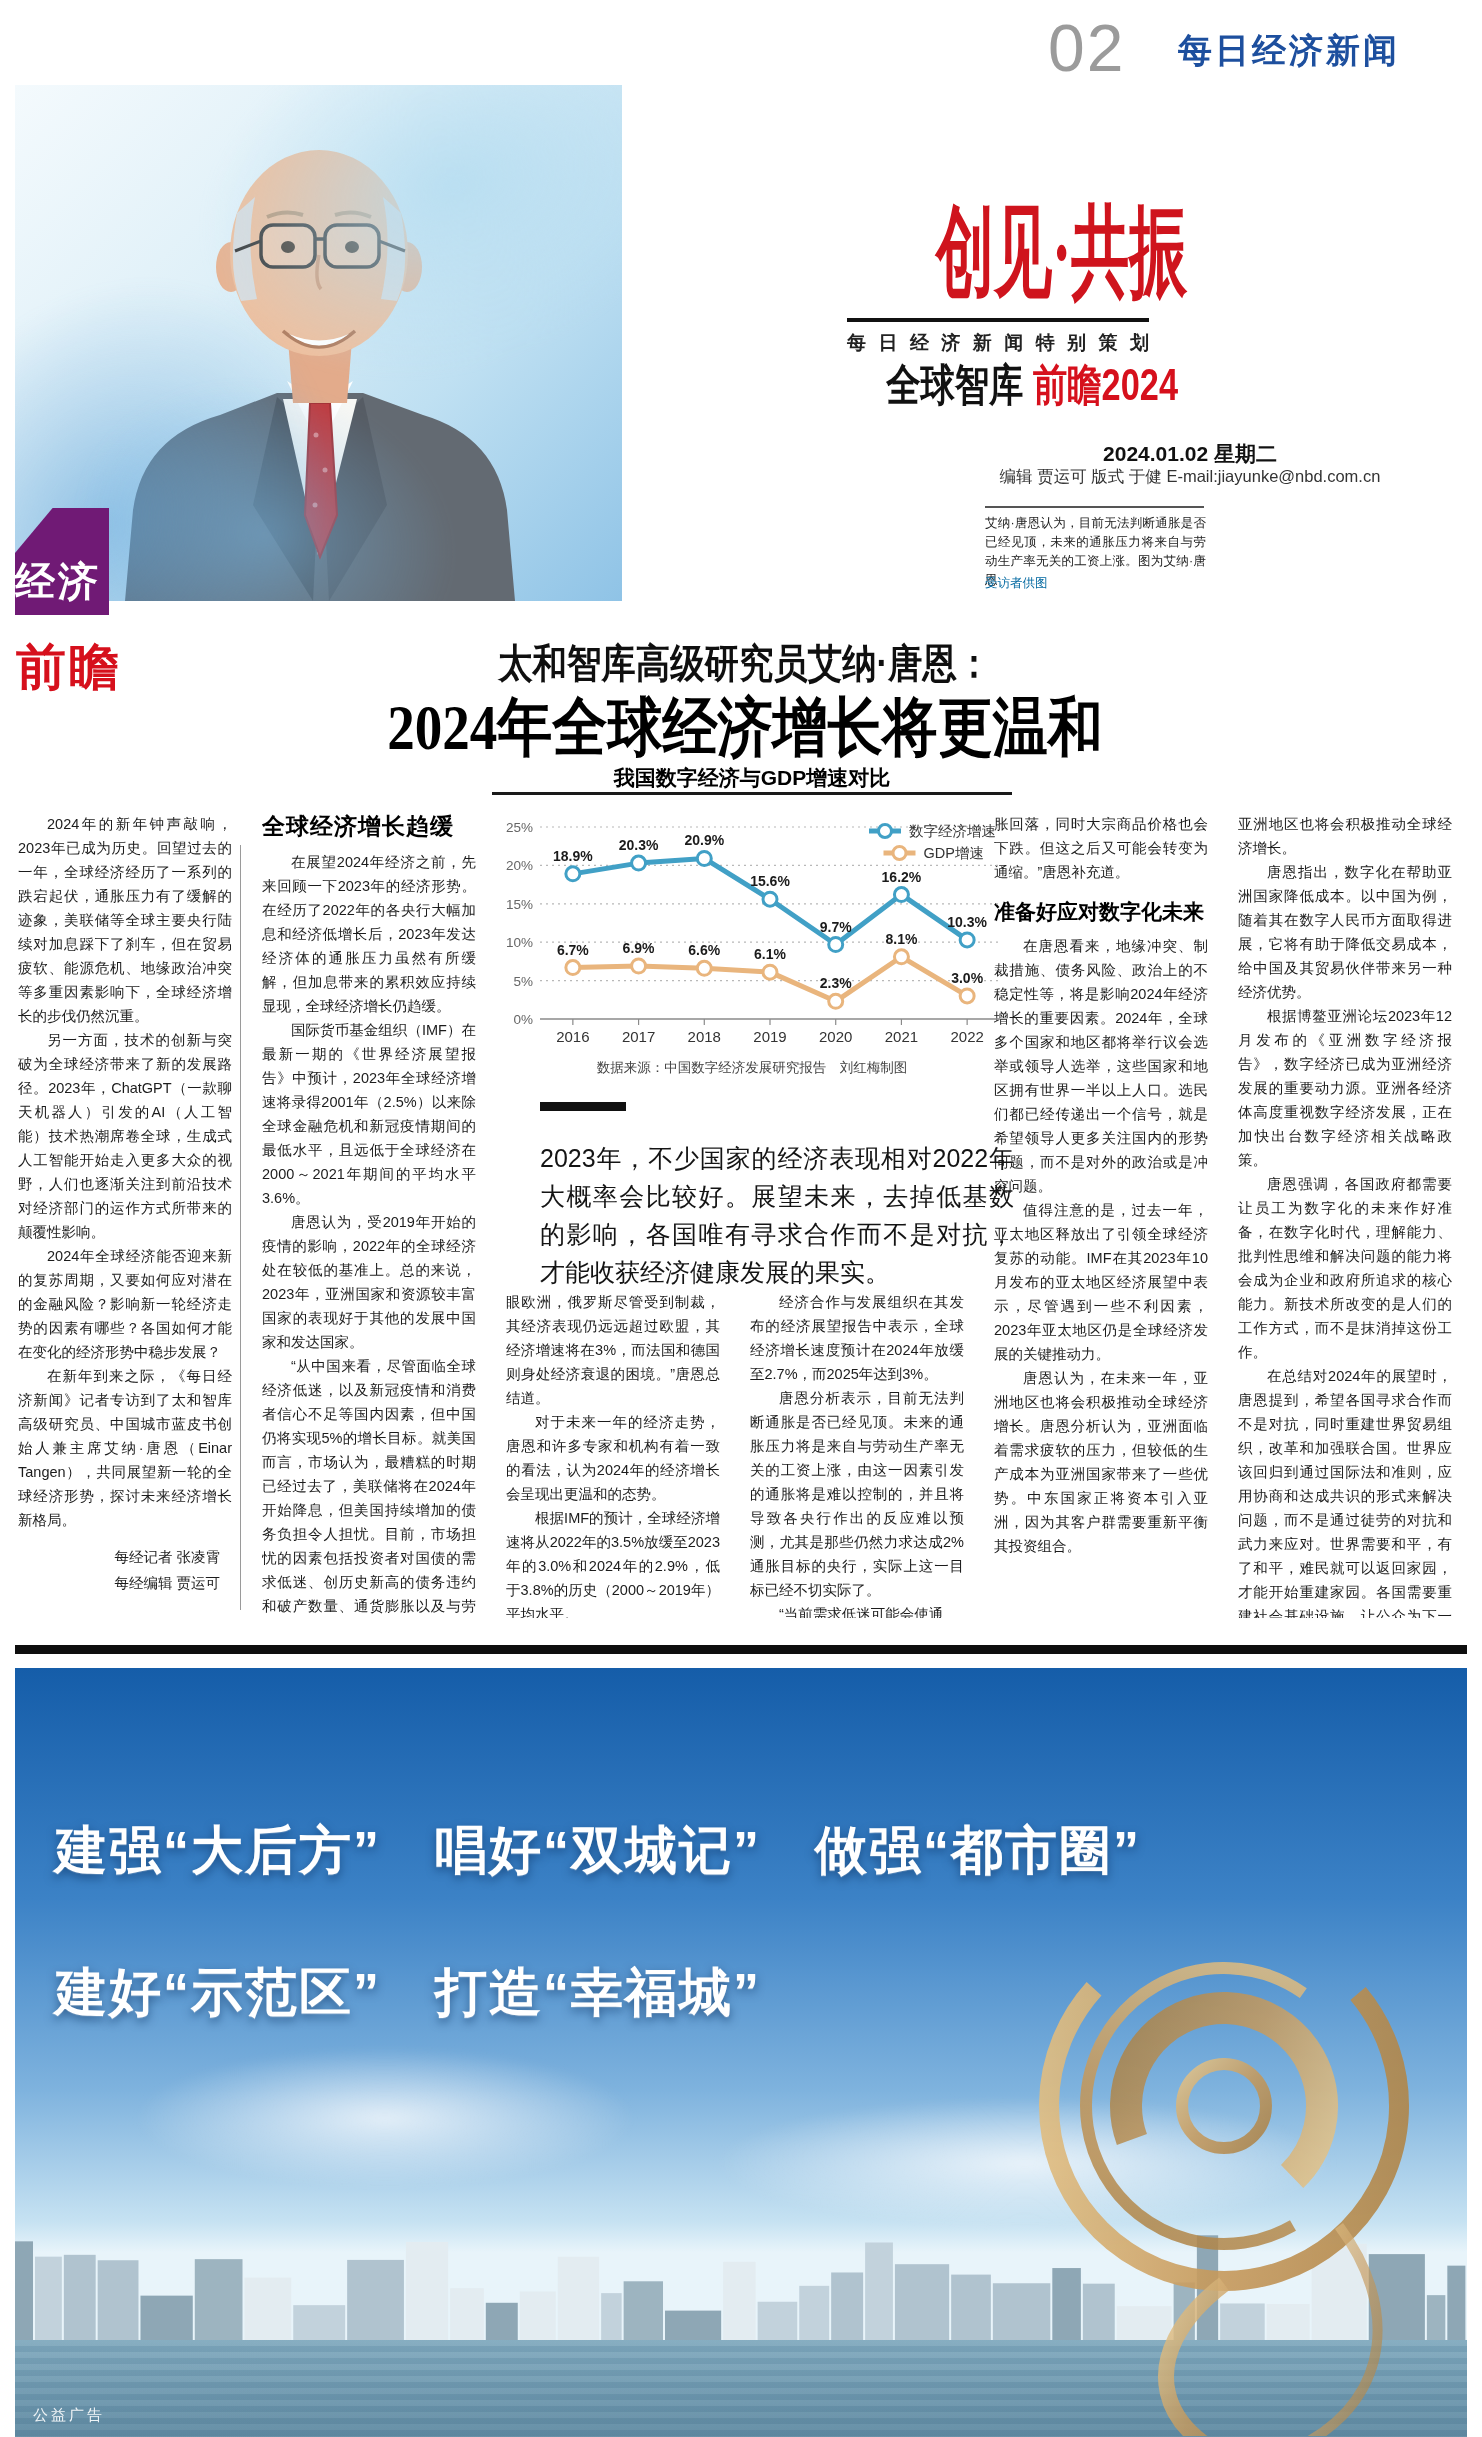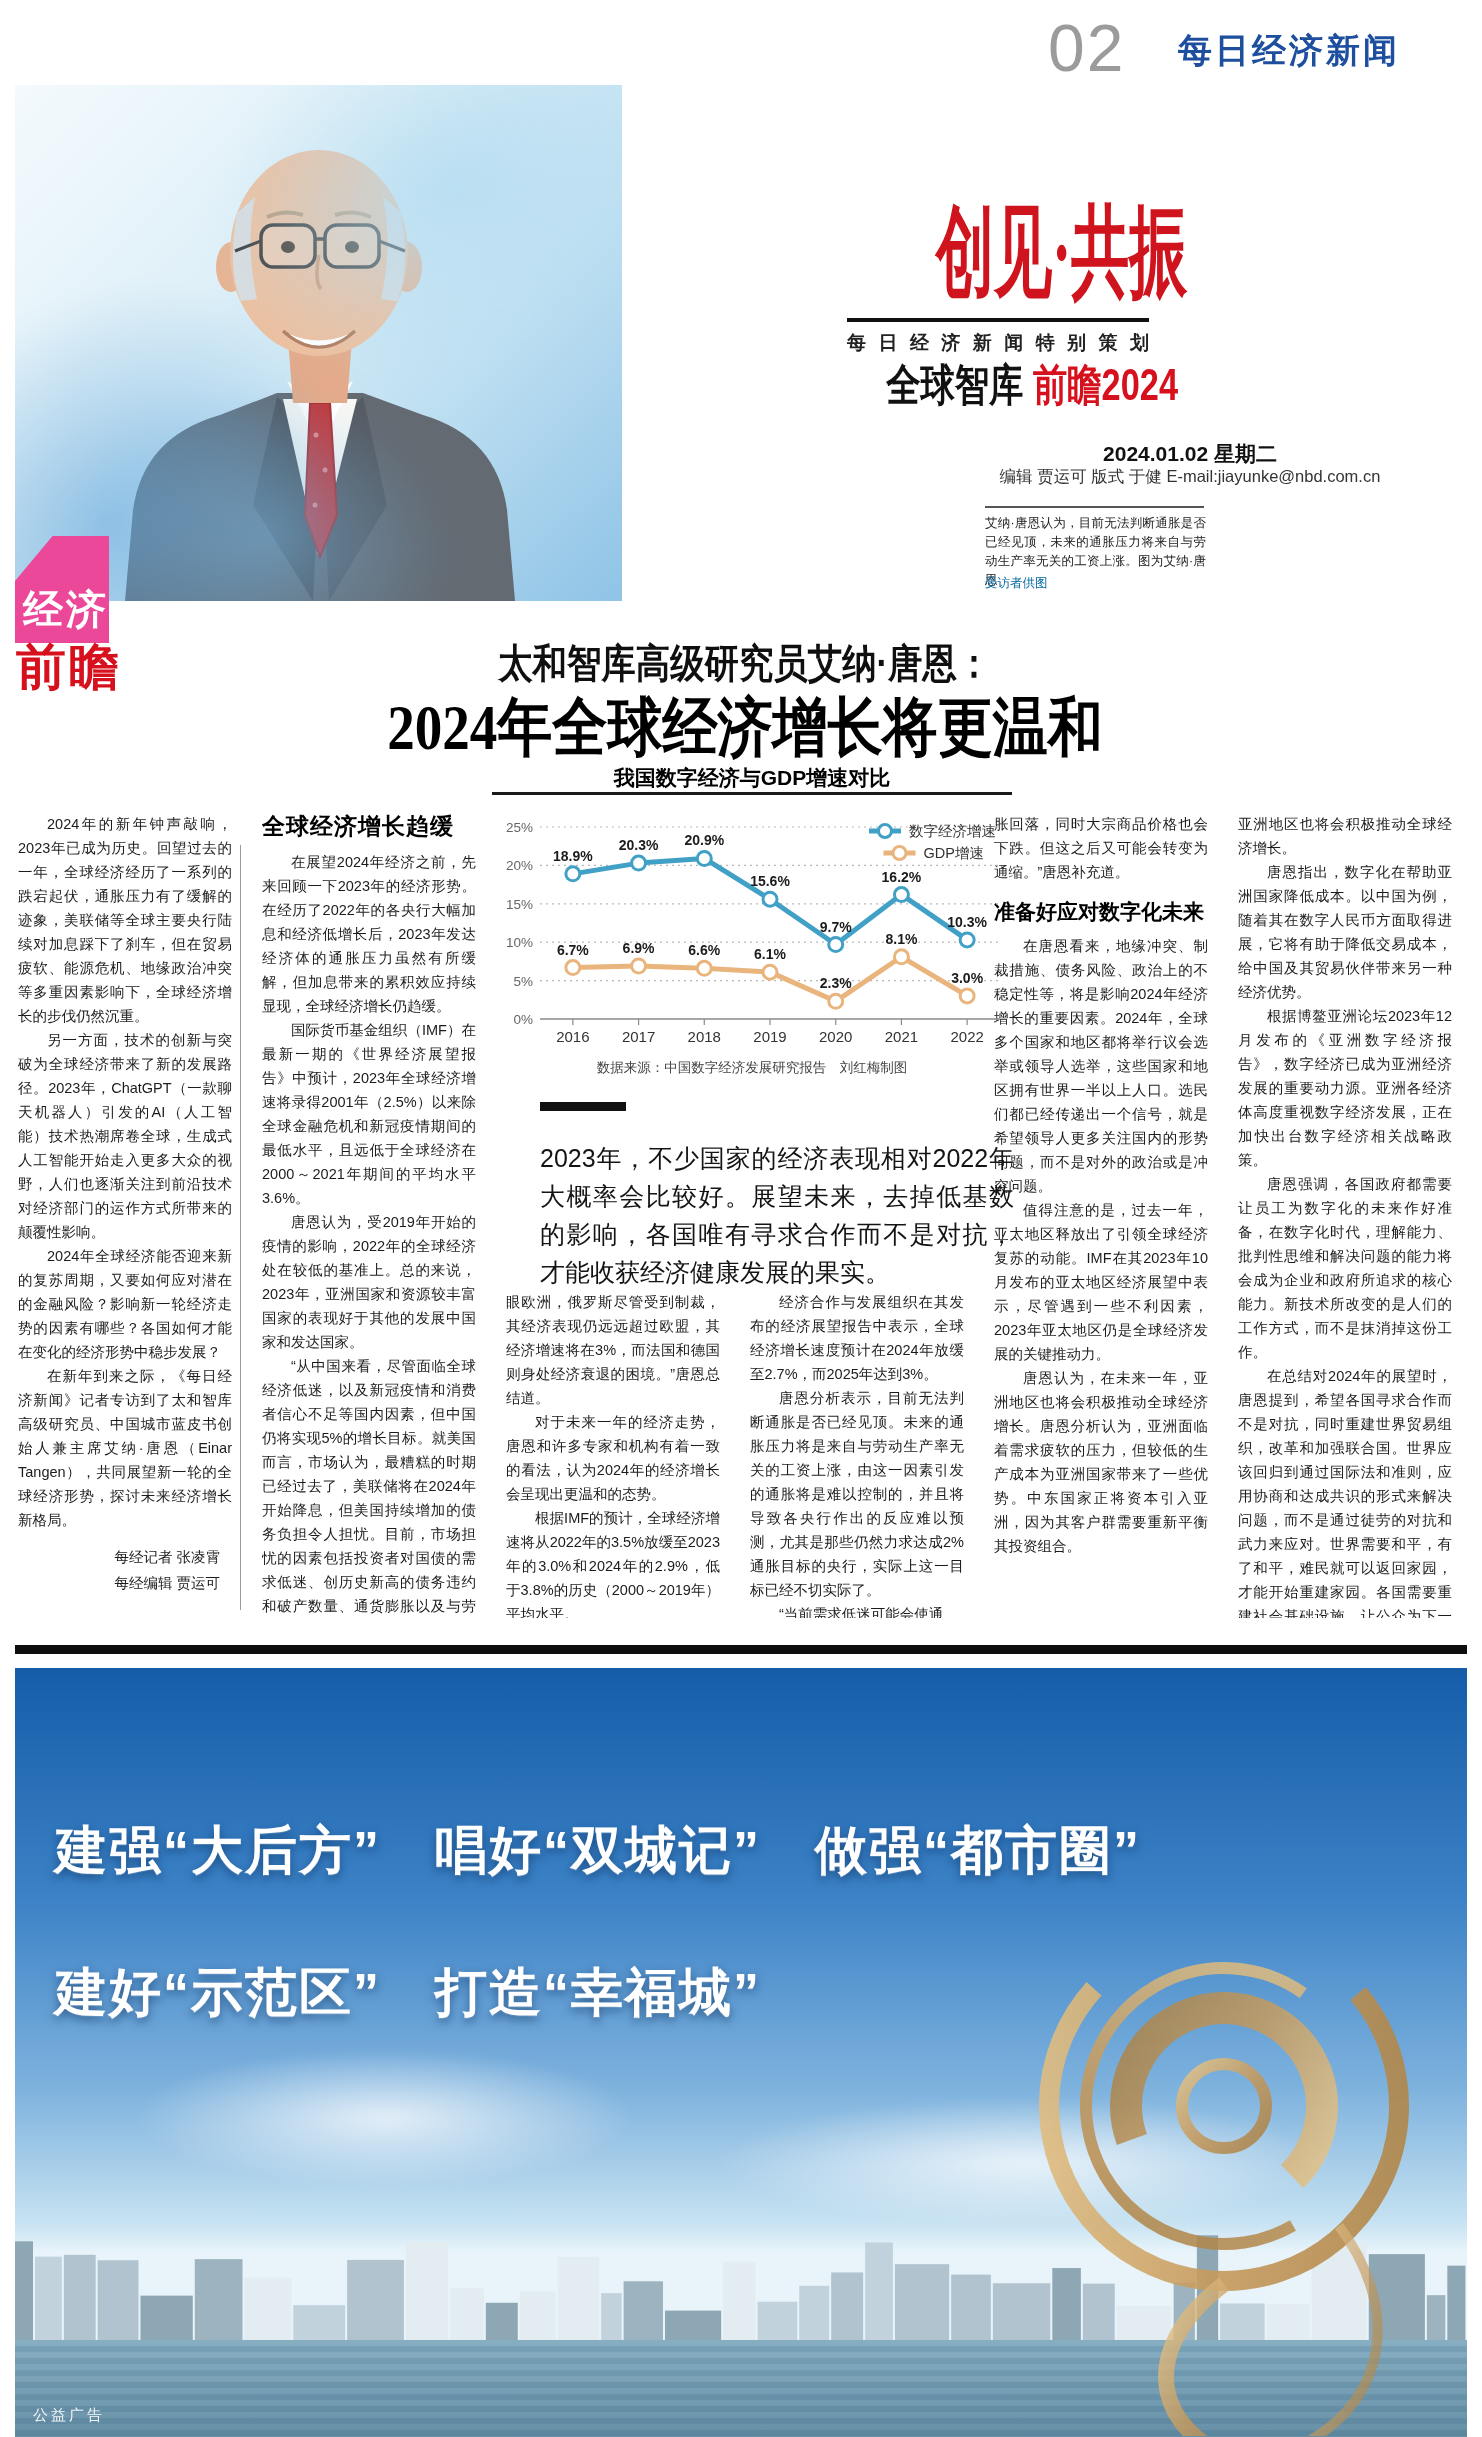--- a/index.html
+++ b/index.html
@@ -9,23 +9,23 @@
   .page-num{position:absolute;left:1048px;top:10px;font-size:66px;color:#9b9b9b;letter-spacing:2px;}
   .masthead{position:absolute;left:1178px;top:28px;font-size:34px;font-weight:bold;color:#1d4f9e;letter-spacing:3px;}
   
   .photo{position:absolute;left:15px;top:85px;width:607px;height:516px;overflow:hidden;
          background:linear-gradient(135deg,#f4fafd 0%,#dff0f8 35%,#bfe0f2 65%,#8fc3e6 100%);}
   .swirl{position:absolute;border-radius:50%;filter:blur(6px);}
   .s1{left:-120px;top:180px;width:420px;height:520px;background:radial-gradient(closest-side,rgba(90,160,215,.55),rgba(90,160,215,0));transform:rotate(35deg);}
   .s2{left:180px;top:-80px;width:520px;height:360px;background:radial-gradient(closest-side,rgba(180,220,240,.8),rgba(180,220,240,0));transform:rotate(-20deg);}
   .s3{left:60px;top:300px;width:380px;height:300px;background:radial-gradient(closest-side,rgba(120,185,230,.5),rgba(120,185,230,0));transform:rotate(15deg);}
   
-  .red-block{position:absolute;left:15px;top:536px;width:94px;height:107px;background:#ec4899;
+  .red-block{position:absolute;left:15px;top:508px;width:94px;height:107px;background:#701a75;
              clip-path:polygon(40% 0,100% 0,100% 100%,0 100%,0 42%);
-             display:flex;align-items:flex-end;justify-content:flex-end;}
+             display:flex;align-items:flex-end;justify-content:flex-start;}
   .red-block span{font-size:40px;font-weight:bold;color:#fff;letter-spacing:3px;padding-bottom:6px;}
   .tag2{position:absolute;left:16px;top:634px;font-size:50px;font-weight:bold;color:#d6101c;letter-spacing:3px;font-family:Liberation Mono, monospace;}
   
   .cond{display:inline-block;transform:scaleX(.58);transform-origin:center;white-space:nowrap;}
   .cond8{display:inline-block;transform:scaleX(.78);transform-origin:center;white-space:nowrap;}
   .cond9{display:inline-block;transform:scaleX(.86);transform-origin:center;white-space:nowrap;}
   .series-title{position:absolute;left:845px;top:186px;width:306px;text-align:center;
                 font-size:100px;font-weight:900;color:#cf141d;font-family:"Liberation Serif",serif;}
   .series-rule{position:absolute;left:847px;top:318px;width:302px;height:4px;background:#111;}
   .series-sub{position:absolute;left:847px;top:330px;width:302px;font-size:19px;font-weight:bold;color:#222;

